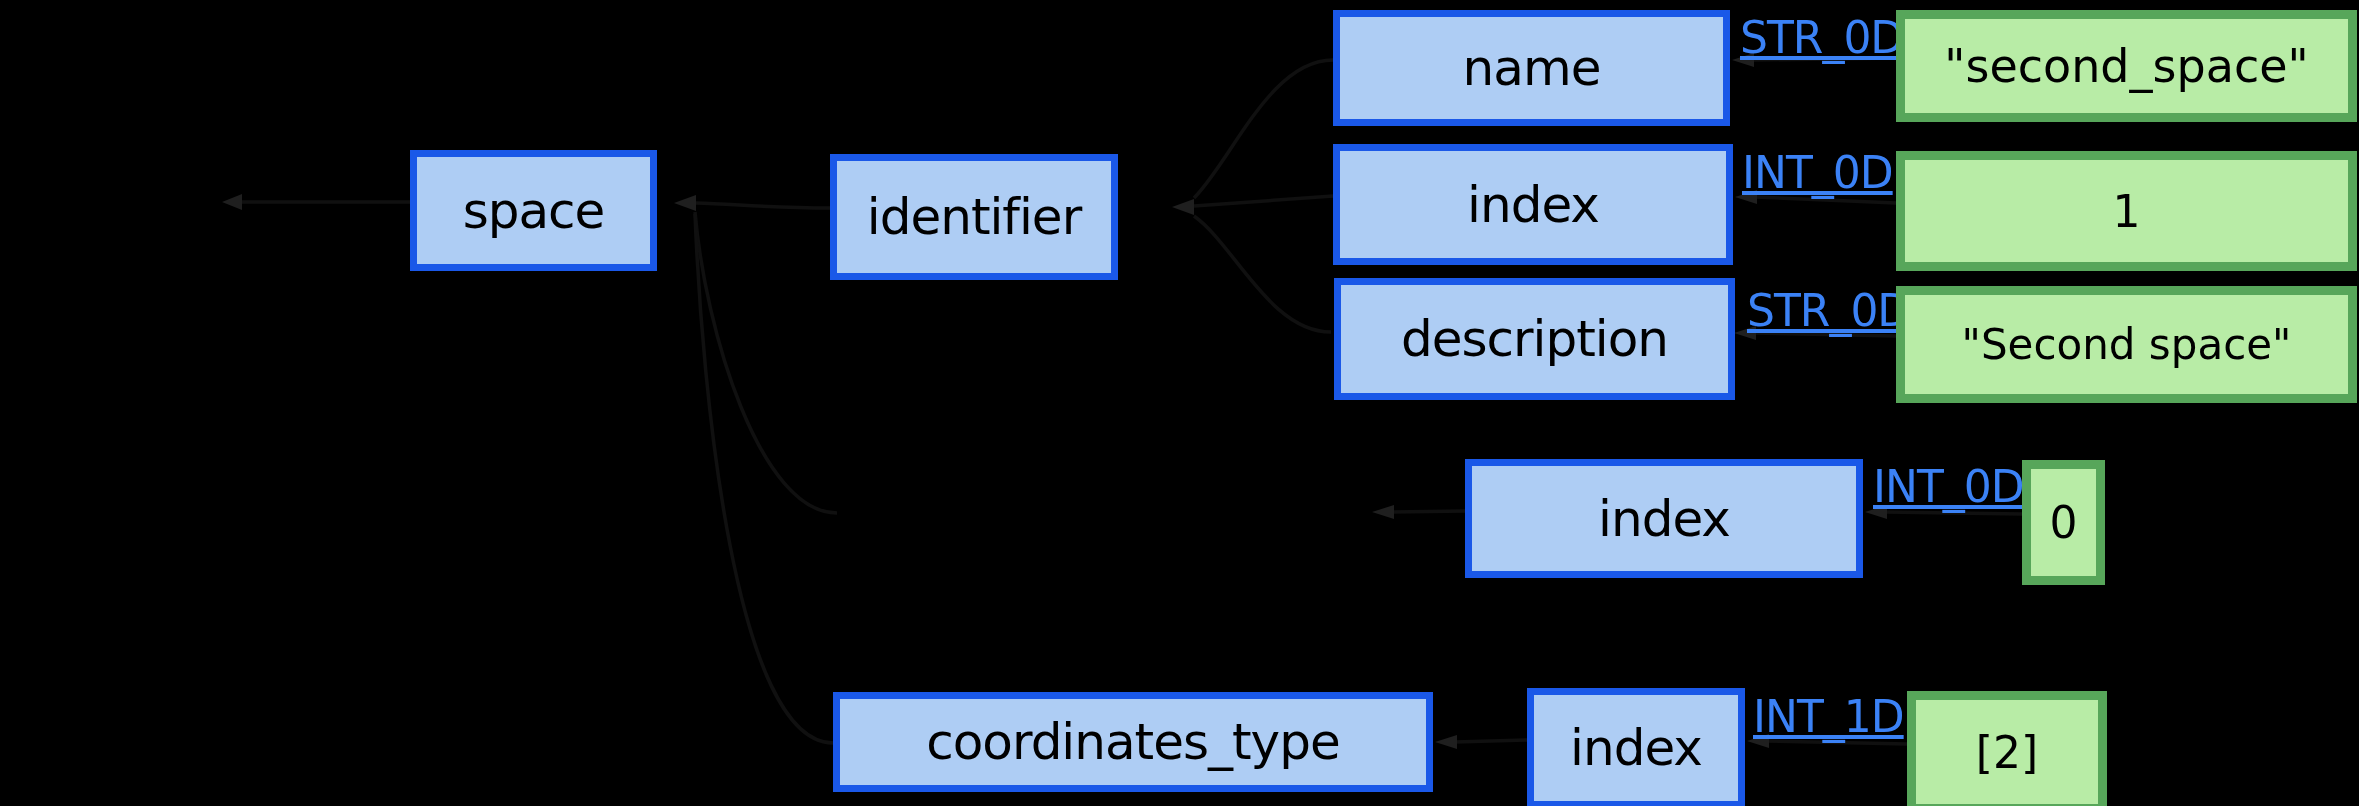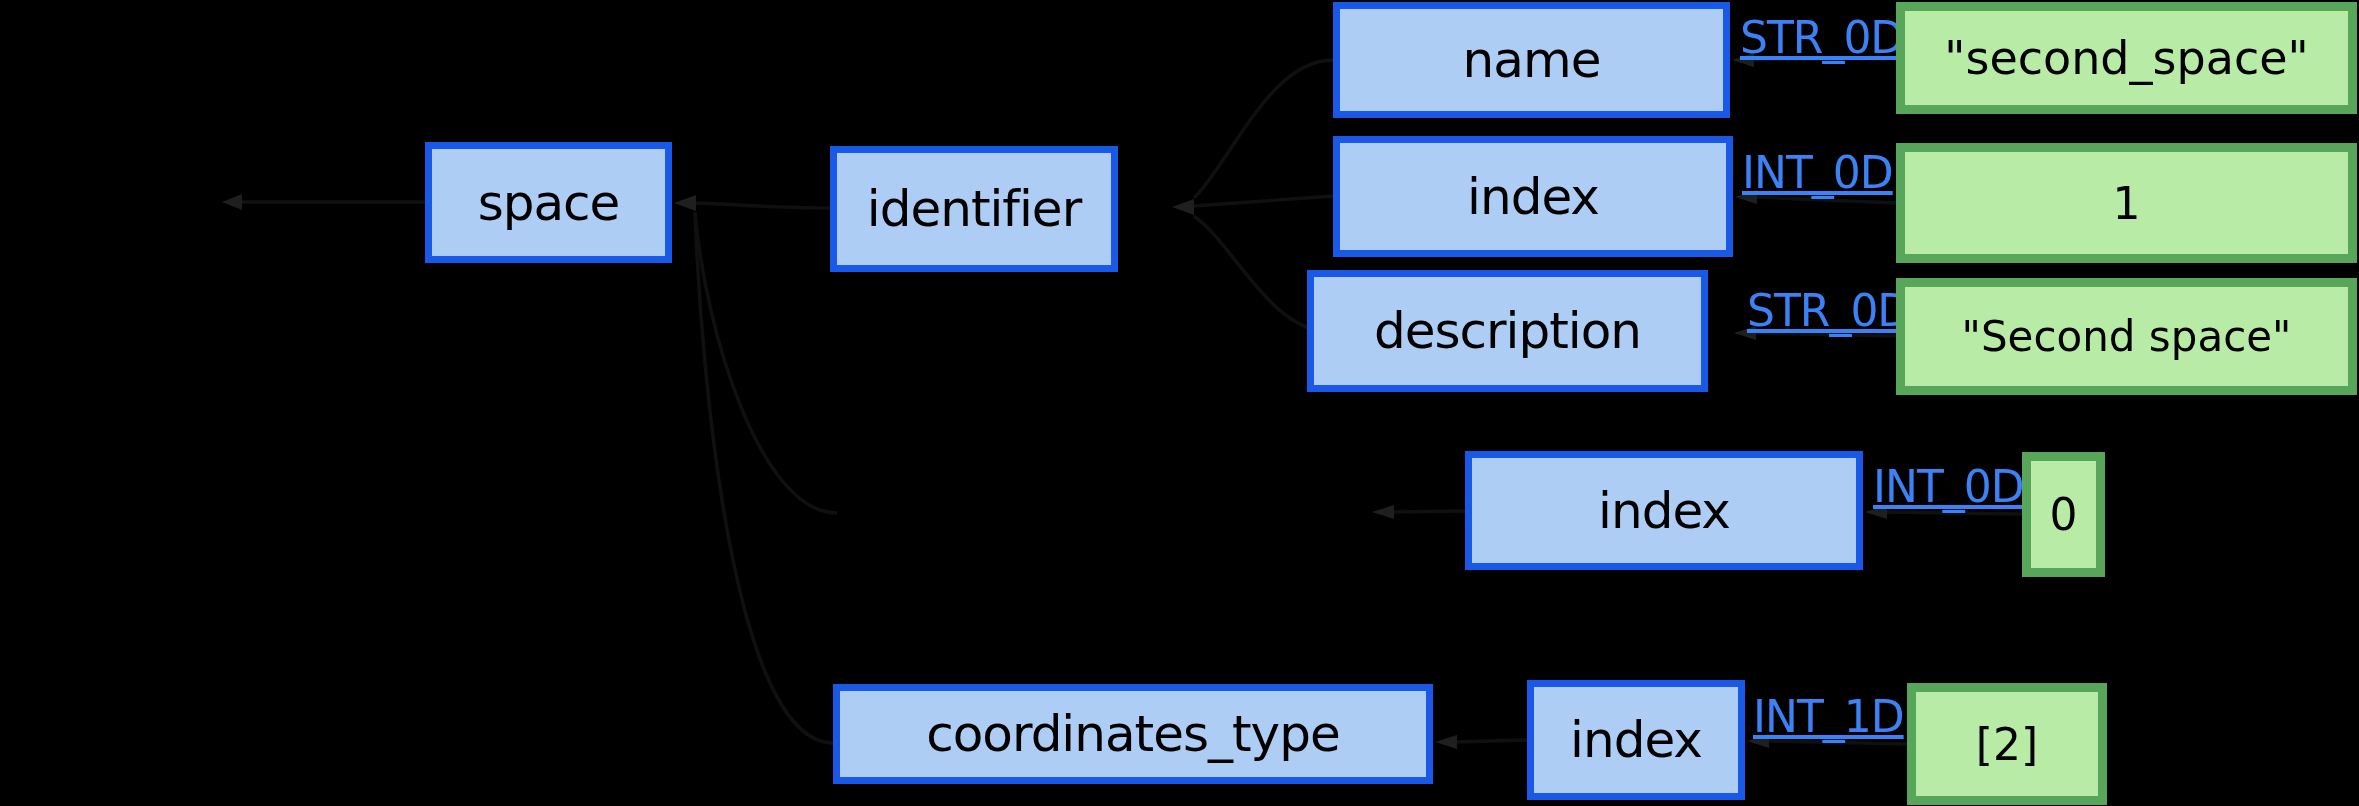--- a/index.html
+++ b/index.html
@@ -11,20 +11,21 @@
     overflow:hidden;
   }
   #edges{position:absolute;left:0;top:0;z-index:1;}
   .node{
     position:absolute;
     display:flex;align-items:center;justify-content:center;
     box-sizing:border-box;
     white-space:nowrap;
     z-index:2;
     color:#000000;
+    margin-top:8px;
   }
   .node.blue{
     background:#aecdf4;
     border:7px solid #1a58e8;
     font-size:50px;
     letter-spacing:-1px;
   }
   .node.green{
     background:#b8eca6;
     border:9px solid #57a65a;
@@ -70,37 +71,37 @@
       <polygon points="1735,197 1757,190 1757,204"></polygon>
       <polygon points="1734,333 1756,326 1756,340"></polygon>
       <polygon points="1372,512 1394,505 1394,519"></polygon>
       <polygon points="1865,512 1887,505 1887,519"></polygon>
       <polygon points="1435,742 1457,735 1457,749"></polygon>
       <polygon points="1747,741 1769,734 1769,748"></polygon>
     </g>
   </svg>
 
 
-  <div class="node blue" style="left:425px;top:142px;width:247px;height:121px">
+  <div class="node blue" style="left:410px;top:142px;width:247px;height:121px">
     <span>space</span>
   </div>
 
   <div class="node blue" style="left:830px;top:146px;width:288px;height:126px">
     <span>identifier</span>
   </div>
 
   <div class="node blue" style="left:1333px;top:2px;width:397px;height:116px">
     <span>name</span>
   </div>
 
   <div class="node blue" style="left:1333px;top:136px;width:400px;height:121px">
     <span>index</span>
   </div>
 
-  <div class="node blue" style="left:1307px;top:270px;width:401px;height:122px">
+  <div class="node blue" style="left:1334px;top:270px;width:401px;height:122px">
     <span>description</span>
   </div>
 
 
   <div class="node blue" style="left:1465px;top:451px;width:398px;height:119px">
     <span>index</span>
   </div>
 
   <div class="node blue" style="left:833px;top:684px;width:600px;height:100px">
     <span>coordinates_type</span>

